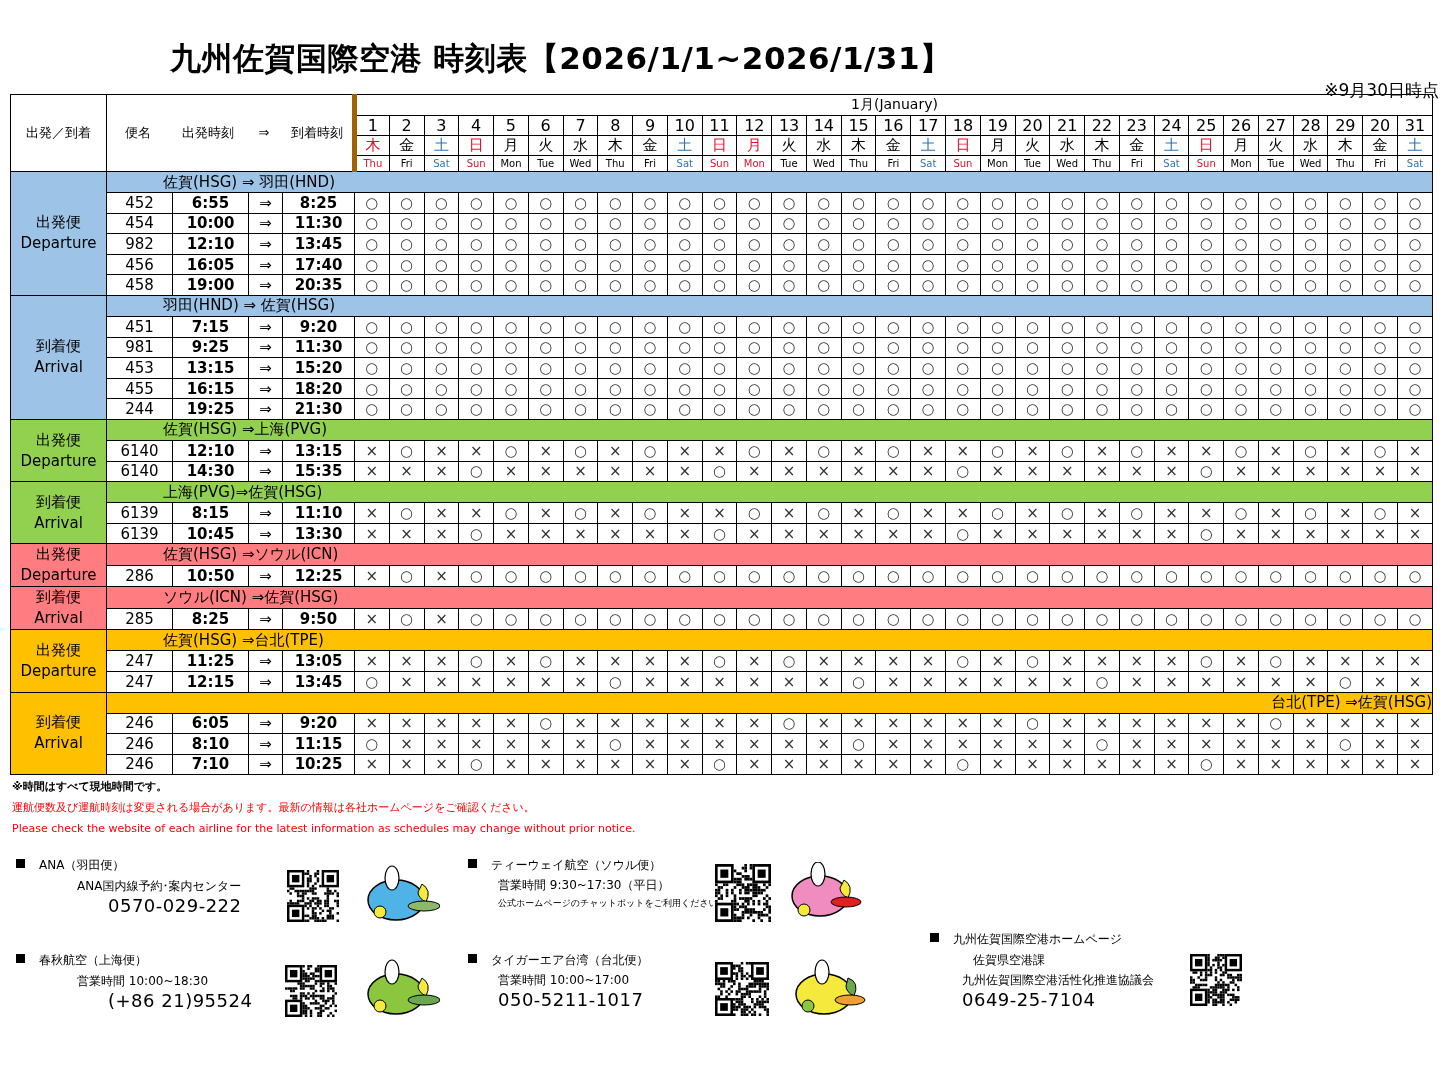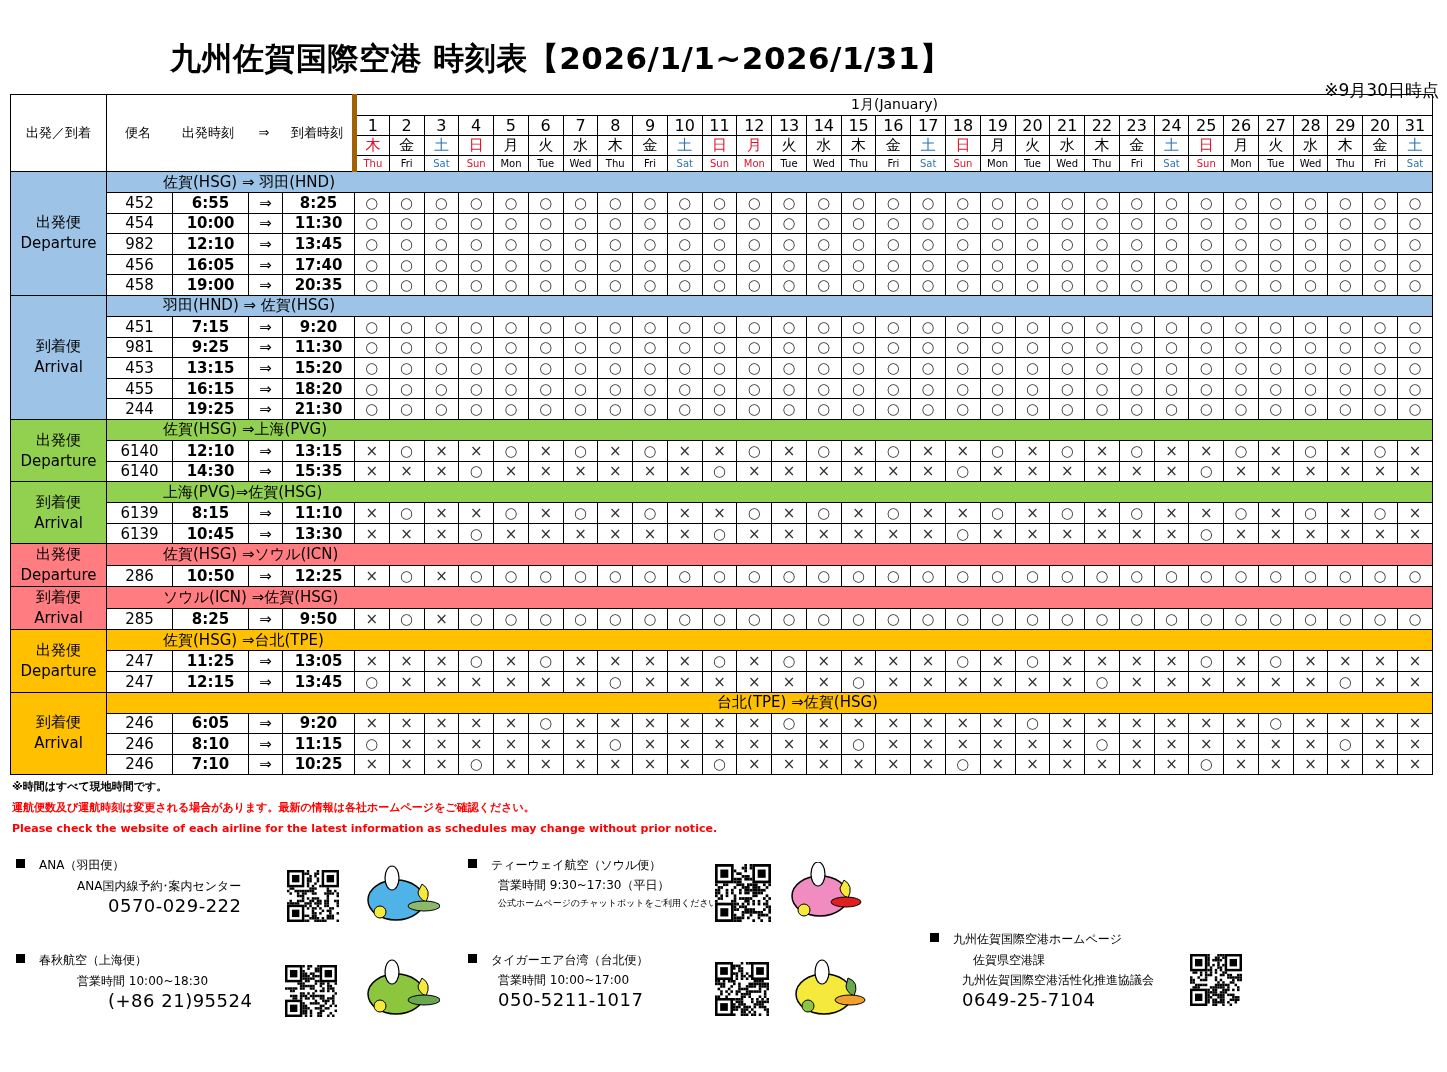--- a/index.html
+++ b/index.html
@@ -23,21 +23,21 @@
   .ftime { font-weight:bold; font-size:15px; }
   .farr { font-size:14px; }
   .mark { font-size:14px; color:#333; }
   .grp { font-size:15px; line-height:21px; }
   .c-blue { background:#9dc3e6; }
   .c-green { background:#92d050; }
   .c-red { background:#ff7c80; }
   .c-orange { background:#ffc000; }
   .notes { position:absolute; left:12px; top:776px; font-size:11px; line-height:21px; }
   .notes .n1 { color:#000; font-weight:bold; }
-  .notes .n2, .notes .n3 { color:#ff0000; font-weight:bold; }
+  .notes .n2, .notes .n3 { color:#ff0000; font-weight:normal; }
   .contact { position:absolute; }
   .contact .head { font-size:12px; white-space:nowrap; }
   .contact .head .sq { display:inline-block; width:9px; height:9px; background:#000; margin-right:14px; vertical-align:middle; position:relative; top:-2px; }
   .contact .sub { font-size:12px; white-space:nowrap; margin-left:61px; }
   .contact .small { font-size:9px; }
   .contact .phone { font-size:18px; white-space:nowrap; margin-left:92px; letter-spacing:0.5px; }
   .qr { position:absolute; width:52px; height:52px; background:
      repeating-linear-gradient(90deg,#000 0 3px,#fff 3px 6px),
      #fff; }
   .qr svg { display:block; }
@@ -879,21 +879,21 @@
         <td class="mark">×</td>
         <td class="mark">○</td>
         <td class="mark">×</td>
         <td class="mark">×</td>
       </tr>
       <tr class="route">
         <td class="grp c-orange" rowspan="4">
           <div>到着便</div>
           <div>Arrival</div>
         </td>
-        <td class="route-cell c-orange" colspan="35" style="text-align: center;"><span style="padding-left: 56px;">台北(TPE) ⇒佐賀(HSG)</span></td>
+        <td class="route-cell c-orange" colspan="35" style="text-align: right;"><span style="padding-left: 56px;">台北(TPE) ⇒佐賀(HSG)</span></td>
       </tr>
       <tr class="frow">
         <td class="fno">246</td>
         <td class="ftime">6:05</td>
         <td class="farr">⇒</td>
         <td class="ftime">9:20</td>
         <td class="mark">×</td>
         <td class="mark">×</td>
         <td class="mark">×</td>
         <td class="mark">×</td>

